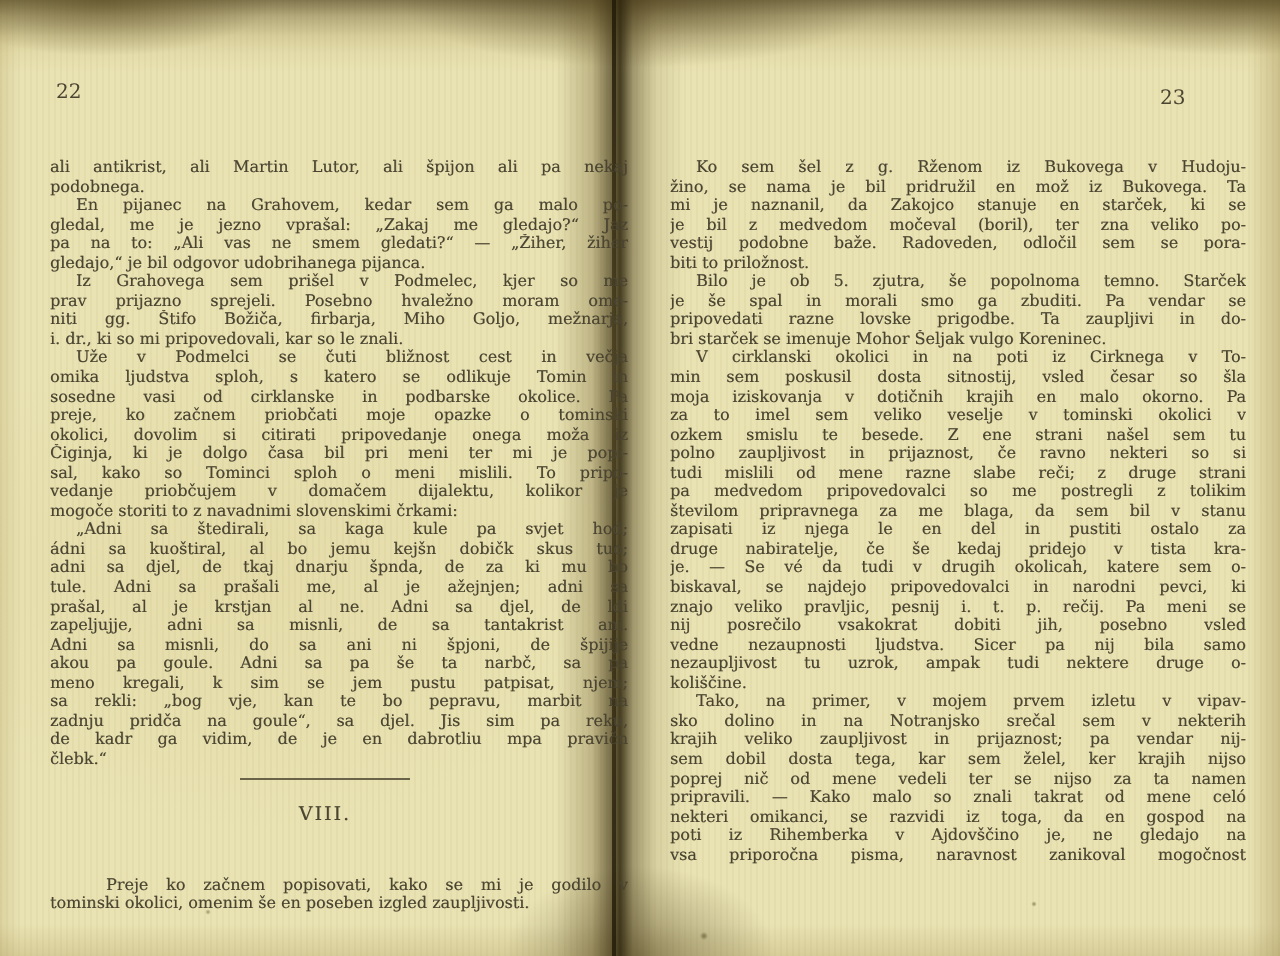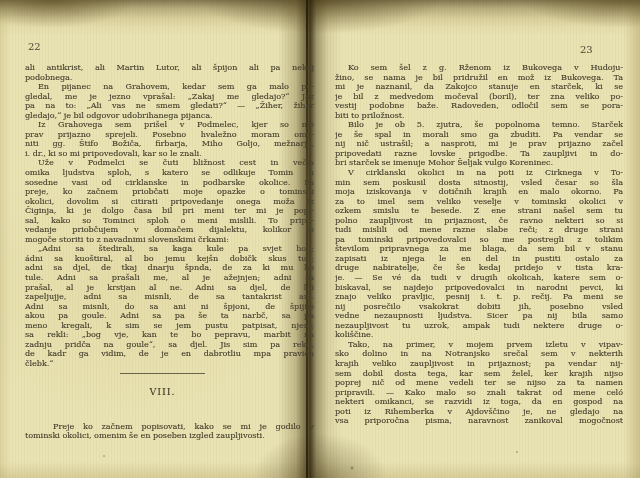--- a/index.html
+++ b/index.html
@@ -37,21 +37,21 @@
   .gutter-crease{
     position:absolute;left:306px;top:0;width:2px;height:478px;z-index:3;pointer-events:none;
     background:linear-gradient(180deg, rgba(35,28,8,0.9), rgba(55,45,16,0.55) 40%, rgba(35,28,8,0.85));
   }
   .page-number{
     position:absolute;z-index:4;font-size:10px;color:var(--ink,#4a4431);
   }
   .pn-left{left:28px;top:41px;}
   .pn-right{left:580px;top:44px;}
   .page-col{
-    position:absolute;z-index:4;width:289px;top:63px;
+    position:absolute;z-index:4;width:289px;top:79px;
     font-size:8px;color:var(--ink,#4a4431);
     text-shadow:0.2px 0 0 rgba(74,68,49,0.45);
   }
   .col-left{left:25px;}
   .col-right{left:335px;width:288px;}
   .line{
     height:9.55px;line-height:9.55px;overflow:hidden;
     text-align:justify;text-align-last:justify;
   }
   .line.end{text-align:center;text-align-last:left;}
@@ -133,33 +133,32 @@
         <div class="line ind">Ko sem šel z g. Rženom iz Bukovega v Hudoju-</div>
         <div class="line">žino, se nama je bil pridružil en mož iz Bukovega.  Ta</div>
         <div class="line">mi je naznanil, da Zakojco stanuje en starček, ki se</div>
         <div class="line">je bil z medvedom močeval (boril), ter zna veliko po-</div>
         <div class="line">vestij podobne baže.  Radoveden, odločil sem se pora-</div>
         <div class="line end">biti to priložnost.</div>
       </div>
       <div class="para">
         <div class="line ind">Bilo je ob 5. zjutra, še popolnoma temno.  Starček</div>
         <div class="line">je še spal in morali smo ga zbuditi.  Pa vendar se</div>
-        <div class="line">nij nič ustrašil; a nasproti, mi je prav prijazno začel</div>
         <div class="line">pripovedati razne lovske prigodbe.  Ta zaupljivi in do-</div>
         <div class="line end">bri starček se imenuje Mohor Šeljak vulgo Koreninec.</div>
       </div>
       <div class="para">
         <div class="line ind">V cirklanski okolici in na poti iz Cirknega v To-</div>
         <div class="line">min sem poskusil dosta sitnostij, vsled česar so šla</div>
         <div class="line">moja iziskovanja v dotičnih krajih en malo okorno.  Pa</div>
         <div class="line">za to imel sem veliko veselje v tominski okolici v</div>
         <div class="line">ozkem smislu te besede.  Z ene strani našel sem tu</div>
         <div class="line">polno zaupljivost in prijaznost, če ravno nekteri so si</div>
         <div class="line">tudi mislili od mene razne slabe reči; z druge strani</div>
-        <div class="line">pa tominski pripovedovalci so me postregli z tolikim</div>
+        <div class="line">pa medvedom pripovedovalci so me postregli z tolikim</div>
         <div class="line">številom pripravnega za me blaga, da sem bil v stanu</div>
         <div class="line">zapisati iz njega le en del in pustiti ostalo za</div>
         <div class="line">druge nabiratelje, če še kedaj pridejo v tista kra-</div>
         <div class="line">je. — Se vé da tudi v drugih okolicah, katere sem o-</div>
         <div class="line">biskaval, se najdejo pripovedovalci in narodni pevci, ki</div>
         <div class="line">znajo veliko pravljic, pesnij i. t. p. rečij.  Pa meni se</div>
         <div class="line">nij posrečilo vsakokrat dobiti jih, posebno vsled</div>
         <div class="line">vedne nezaupnosti ljudstva.  Sicer pa nij bila samo</div>
         <div class="line">nezaupljivost tu uzrok, ampak tudi nektere druge o-</div>
         <div class="line end">koliščine.</div>

